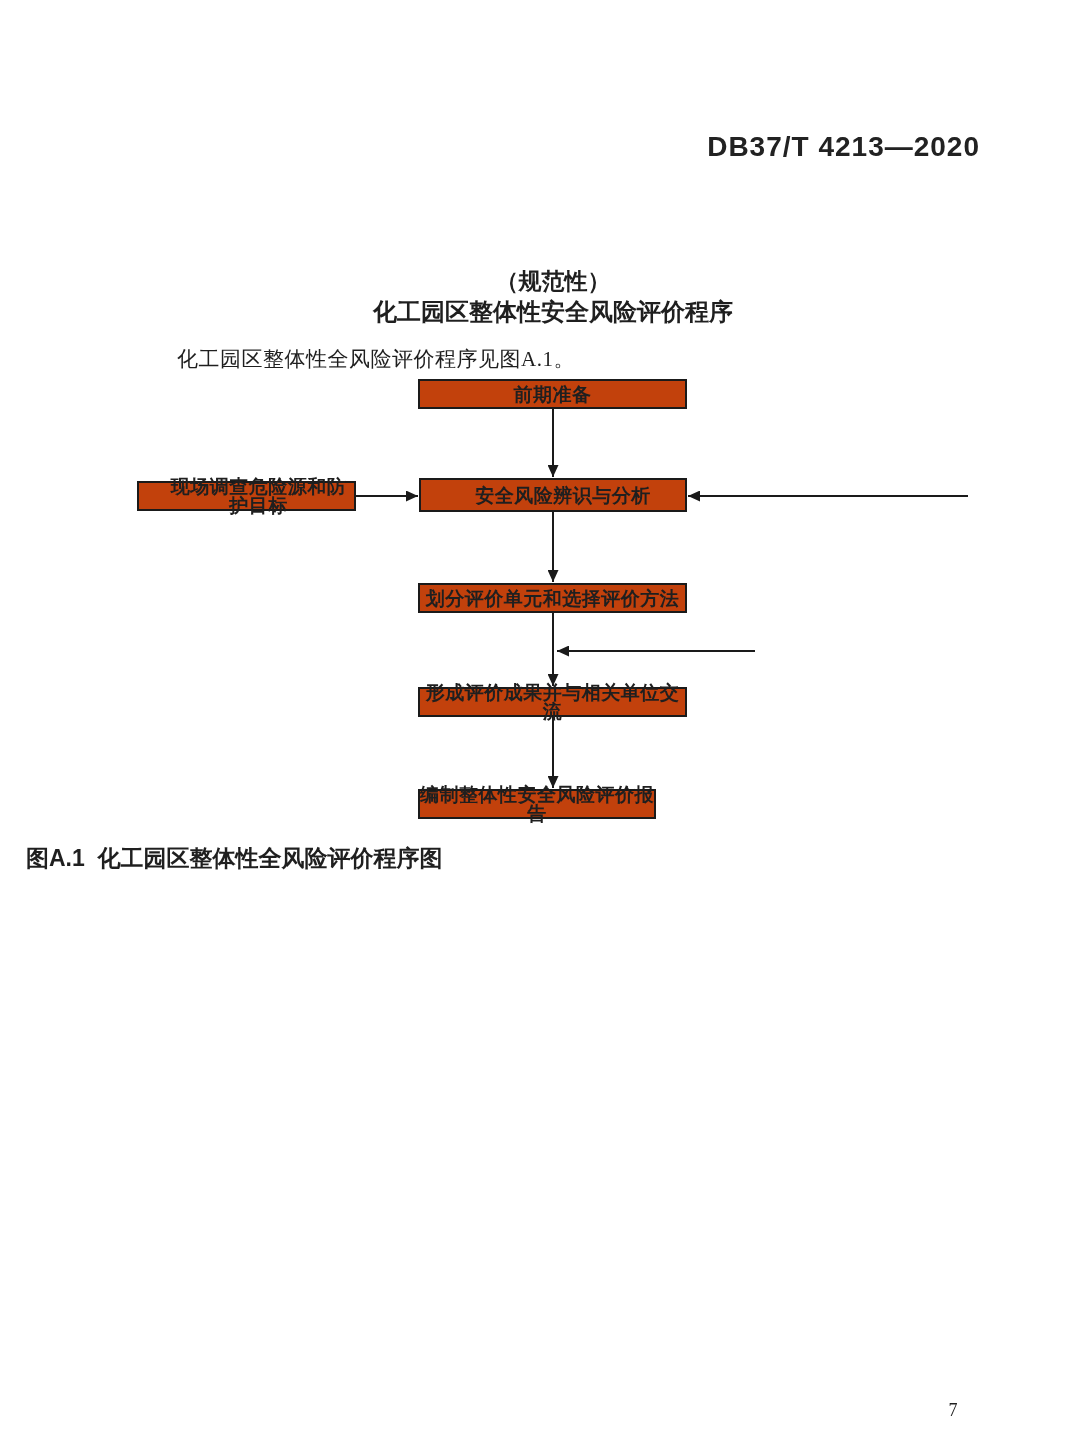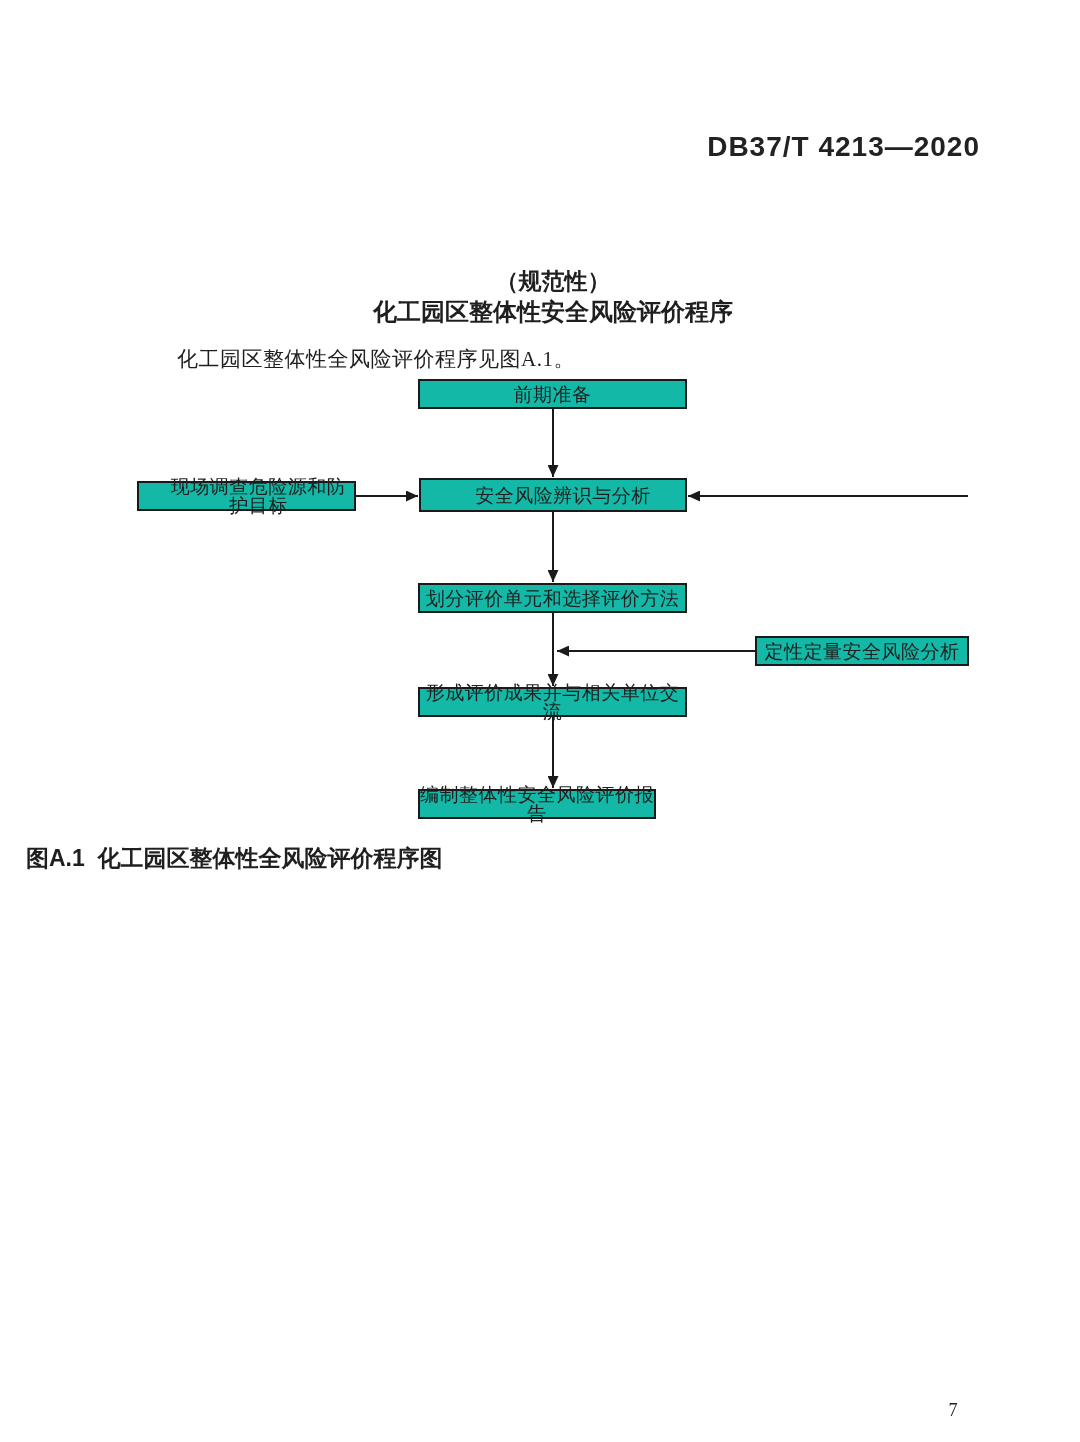--- a/index.html
+++ b/index.html
@@ -58,28 +58,29 @@
     left: 165px;
     top: 345px;
     font-size: 21px;
     letter-spacing: 0.5px;
     margin-left: 12px;
   }
   .flow-node {
     position: absolute;
     box-sizing: border-box;
     border: 2px solid #1a1a1a;
-    background: #14b8a6;
+    background: #c2410c;
     display: flex;
     align-items: center;
     justify-content: center;
     font-size: 19px;
     letter-spacing: 0.5px;
     line-height: 1;
     text-align: center;
+    font-weight: bold;
   }
   .n-prep      { left: 418px; top: 379px; width: 269px; height: 30px; }
   .n-survey    { left: 137px; top: 481px; width: 219px; height: 30px; padding-left: 24px; }
   .n-identify  { left: 419px; top: 478px; width: 268px; height: 34px; padding-left: 20px; }
   .n-scenario  { left: 755px; top: 481px; width: 214px; height: 30px; }
   .n-divide    { left: 418px; top: 583px; width: 269px; height: 30px; }
   .n-qualquant { left: 755px; top: 636px; width: 214px; height: 30px; }
   .n-results   { left: 418px; top: 687px; width: 269px; height: 30px; }
   .n-report    { left: 418px; top: 789px; width: 238px; height: 30px; }
   .arrow-layer {
@@ -136,21 +137,20 @@
       <line x1="553" y1="613" x2="553" y2="686" marker-end="url(#ah)"></line>
       <line x1="755" y1="651" x2="557" y2="651" marker-end="url(#ah)"></line>
       <line x1="553" y1="717" x2="553" y2="788" marker-end="url(#ah)"></line>
     </g>
   </svg>
 
   <div class="flow-node n-prep">前期准备</div>
   <div class="flow-node n-survey">现场调查危险源和防护目标</div>
   <div class="flow-node n-identify">安全风险辨识与分析</div>
   <div class="flow-node n-divide">划分评价单元和选择评价方法</div>
-  <div class="flow-node n-qualquant">定性定量安全风险分析</div>
   <div class="flow-node n-results">形成评价成果并与相关单位交流</div>
   <div class="flow-node n-report">编制整体性安全风险评价报告</div>
 
   <div class="fig-caption">图A.1  化工园区整体性全风险评价程序图</div>
 
   <div class="page-number">7</div>
 
 </div>
 
 </body></html>

